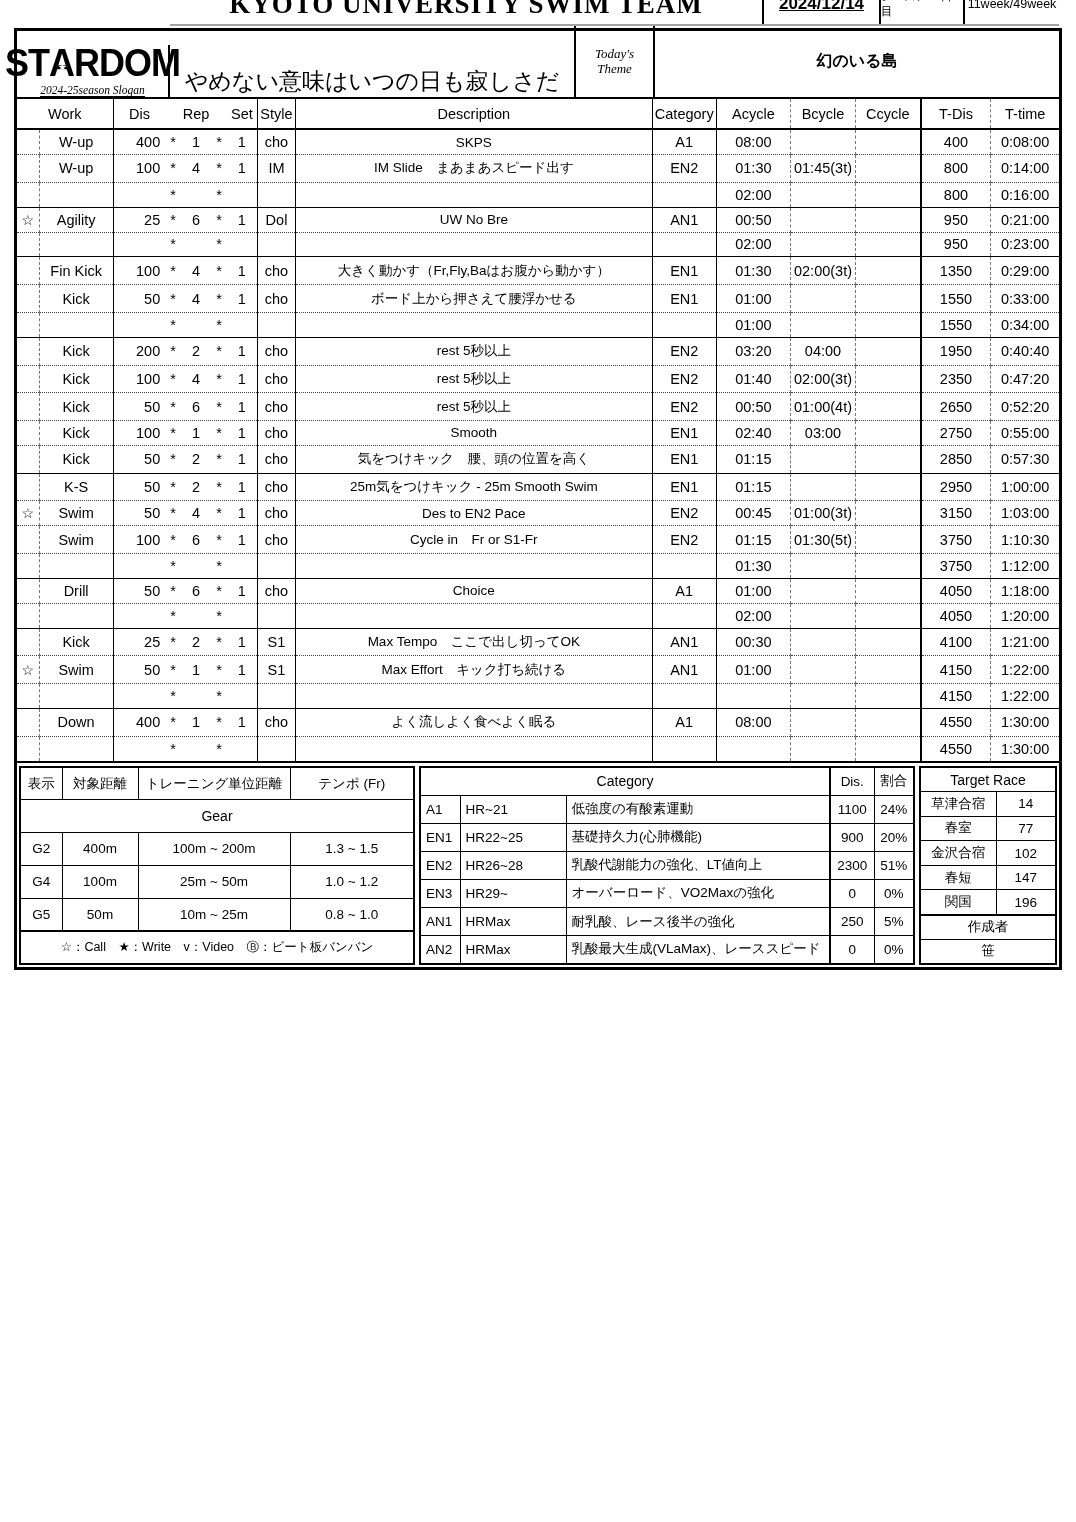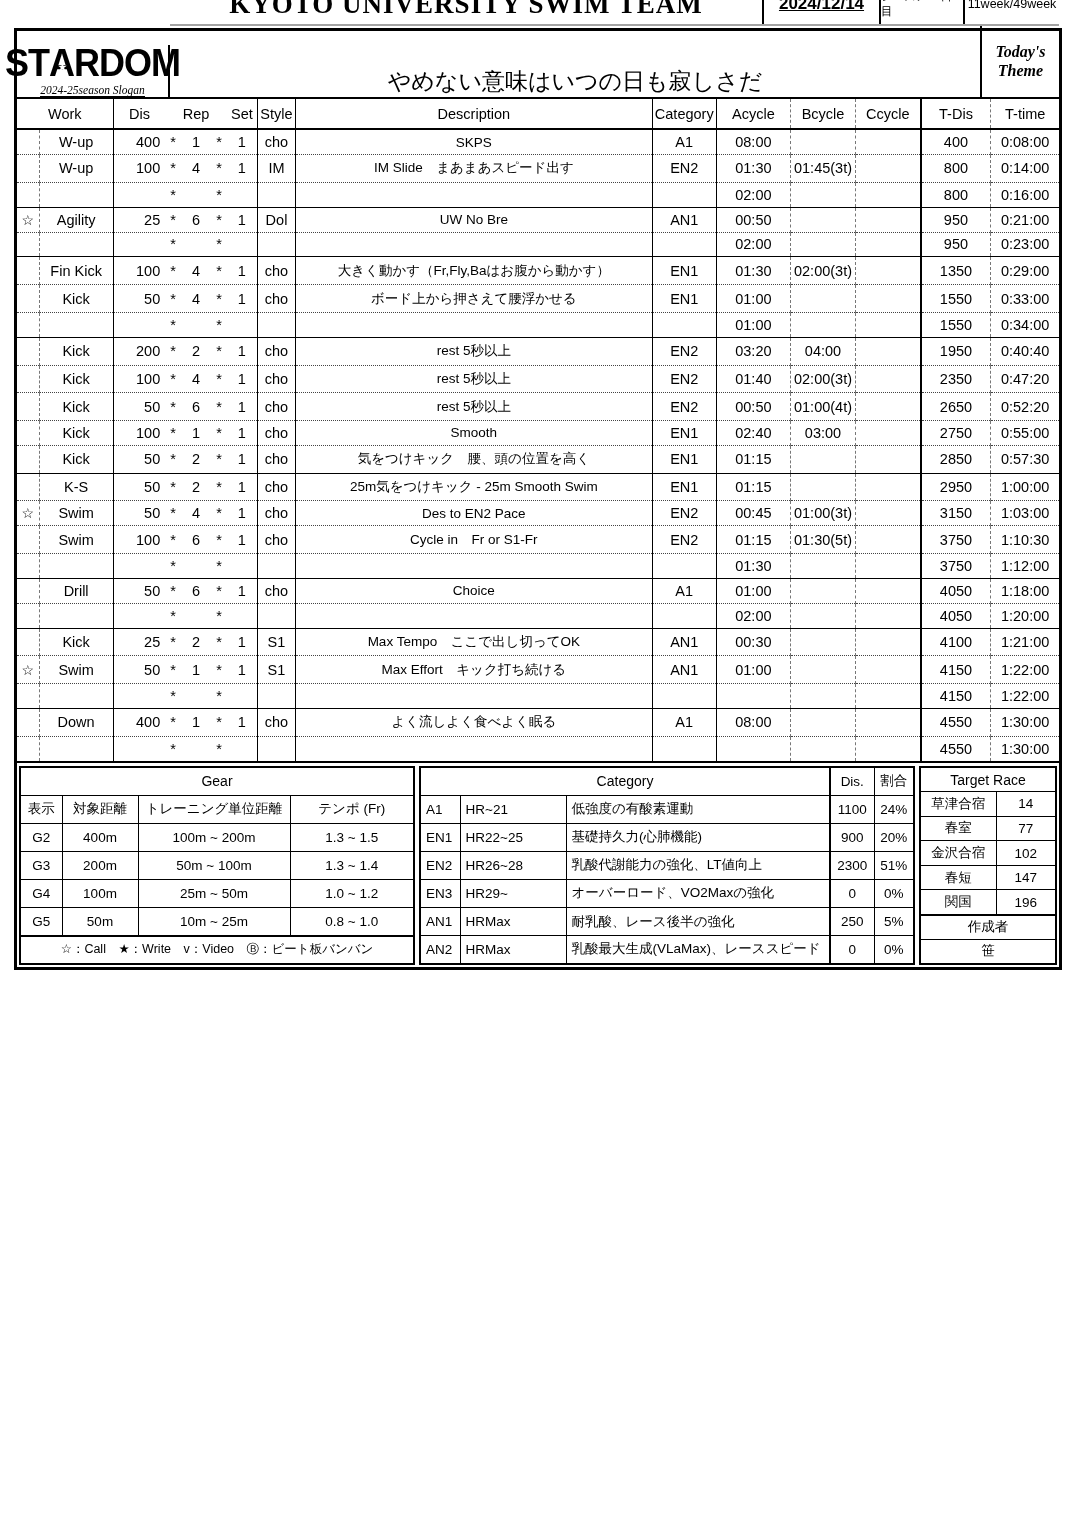--- a/index.html
+++ b/index.html
@@ -29,21 +29,21 @@
                justify-content:center; font-weight:bold; font-size:17px;text-decoration:underline; }
   .season-cell { width:84px; border-left:2px solid #000; display:flex; align-items:center;
                  justify-content:center; font-size:11.5px; }
   .week-cell { width:96px; border-left:2px solid #000; display:flex; align-items:center;
                justify-content:center; font-size:12.5px; }
   .trow2 { flex:1; display:flex; }
   .slogan-cell { flex:1; display:flex; align-items:center; justify-content:center;
                  font-family:"Liberation Serif", serif; font-size:23px;margin-top:40px; }
   .theme-label-cell { width:79px; border-left:2px solid #000; display:flex; align-items:center;
                       justify-content:center; font-family:"Liberation Serif", serif;
-                      font-style:italic; font-weight:bold; font-size:16px;
+                      font-style:italic; font-weight:normal; font-size:13px;
                       white-space:pre-line; text-align:center; line-height:1.15; }
   .theme-cell { flex:1; border-left:2px solid #000; display:flex; align-items:center;
                 justify-content:center; font-weight:bold; font-size:16px; }
 
   
   table.workout { width:100%; height:664px; border-collapse:collapse; table-layout:fixed;
                   font-size:14.5px; border-bottom:2px solid #000; }
   table.workout th { font-weight:normal; border-bottom:2px solid #000; height:30px; }
   table.workout td { text-align:center; vertical-align:middle;
                      border-bottom:1px dotted #444; overflow:hidden; white-space:nowrap; }
@@ -88,20 +88,21 @@
       <div class="trow1">
         <div class="title-cell">KYOTO UNIVERSITY SWIM TEAM</div>
         <div class="date-cell">2024/12/14</div>
         <div class="season-cell">シーズン76日目</div>
         <div class="week-cell">11week/49week</div>
       </div>
       <div class="trow2">
         <div class="slogan-cell">やめない意味はいつの日も寂しさだ</div>
         <div class="theme-label-cell">Today's
 Theme</div>
+        <div class="theme-cell">幻のいる島</div>
       </div>
     </div>
   </div>
 
   <table class="workout">
     <colgroup>
       <col style="width:22px">
         <col style="width:74px">
         <col style="width:144px">
       <col style="width:38px">
@@ -647,41 +648,35 @@
 
     <table class="gear">
       <colgroup>
           <col style="width:42px">
           <col style="width:76px">
           <col style="width:152px">
           <col>
         </colgroup>
       <tbody>
         <tr>
-          <td colspan="4" class="gear-title">Gear</td>
-        </tr>
-        <tr>
           <td>表示</td>
           <td>対象距離</td>
           <td>トレーニング単位距離</td>
           <td>テンポ (Fr)</td>
         </tr>
+        <tr>
+          <td colspan="4" class="gear-title">Gear</td>
+        </tr>
       </tbody>
       <tbody>
           <tr>
             <td>G2</td>
             <td>400m</td>
             <td>100m ~ 200m</td>
             <td>1.3 ~ 1.5</td>
-          </tr>
-          <tr>
-            <td>G3</td>
-            <td>200m</td>
-            <td>50m ~ 100m</td>
-            <td>1.3 ~ 1.4</td>
           </tr>
           <tr>
             <td>G4</td>
             <td>100m</td>
             <td>25m ~ 50m</td>
             <td>1.0 ~ 1.2</td>
           </tr>
           <tr>
             <td>G5</td>
             <td>50m</td>

